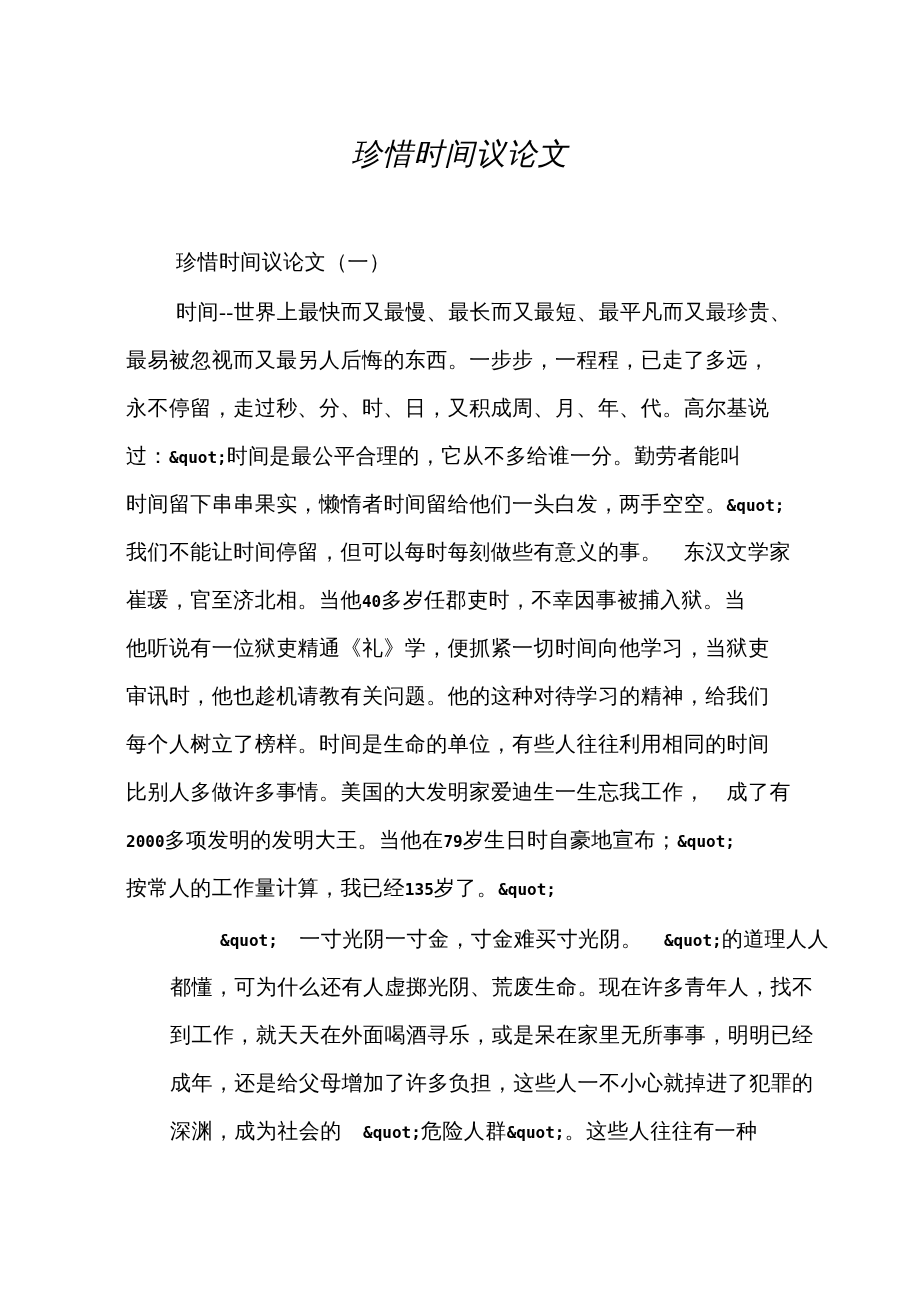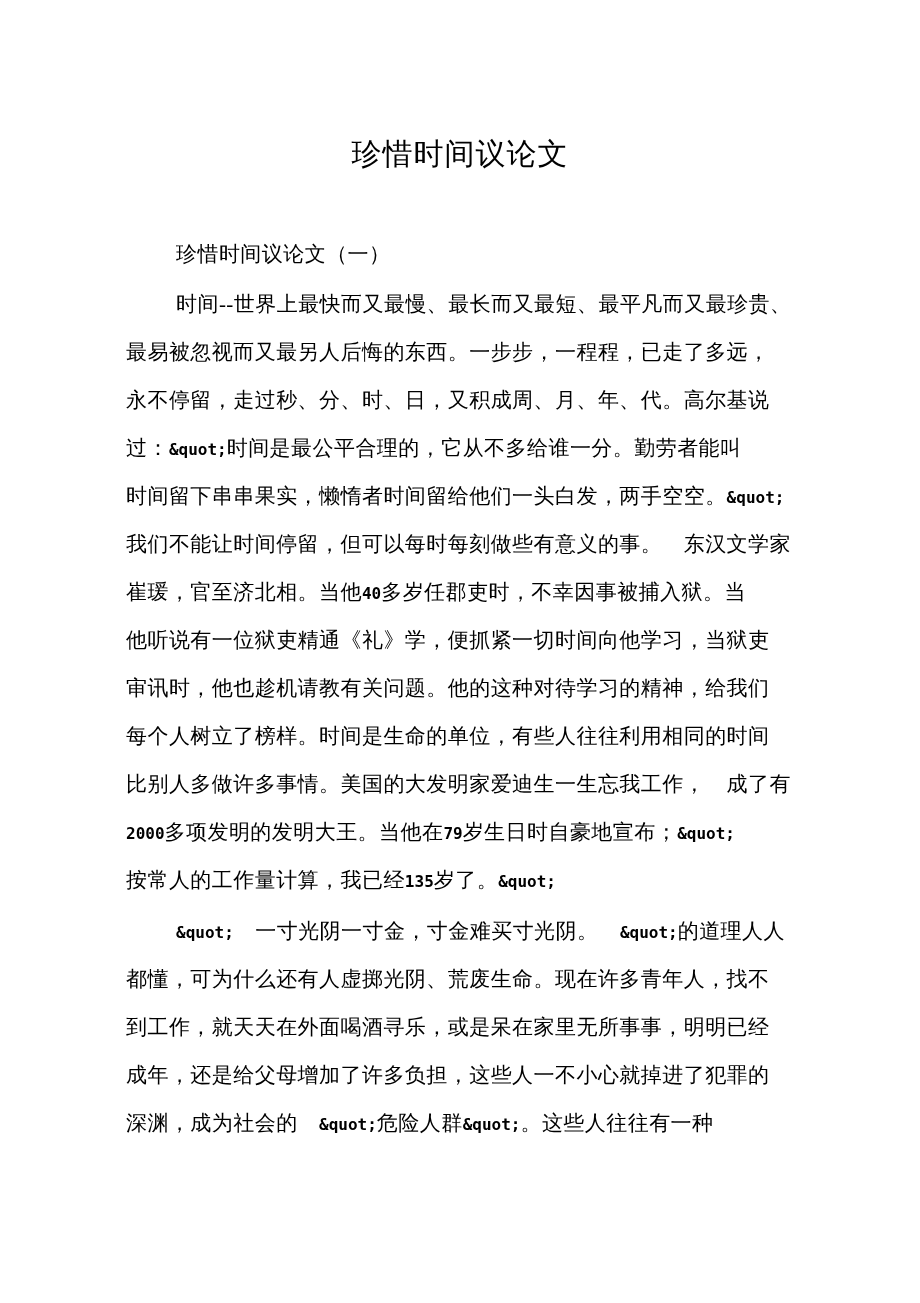--- a/index.html
+++ b/index.html
@@ -21,36 +21,37 @@
     top: 134px;
     left: 0;
     width: 920px;
     margin: 0;
     text-align: center;
     font-size: 30px;
     line-height: 40px;
     font-weight: normal;
     letter-spacing: 1px;
     white-space: pre;
+    font-style: italic;
   }
   .doc-body {
     position: absolute;
     left: 126px;
-    top: 230px;
+    top: 238px;
     width: 700px;
     font-size: 21px;
     line-height: 48px;
     letter-spacing: 0.45px;
     white-space: pre;
   }
   .para {
     margin: 0;
   }
   .para:nth-child(2) { margin-top: 2px; }
-  .para:nth-child(3) { margin-top: 3px; }
+  .para:nth-child(3) { margin-top: 3px; margin-left: 44px; }
   .line {
     height: 48px;
   }
   .line.indent {
     padding-left: 50px;
   }
   .ascii {
     font-family: "DejaVu Sans Mono", monospace;
     font-weight: bold;
     font-size: 16px;

